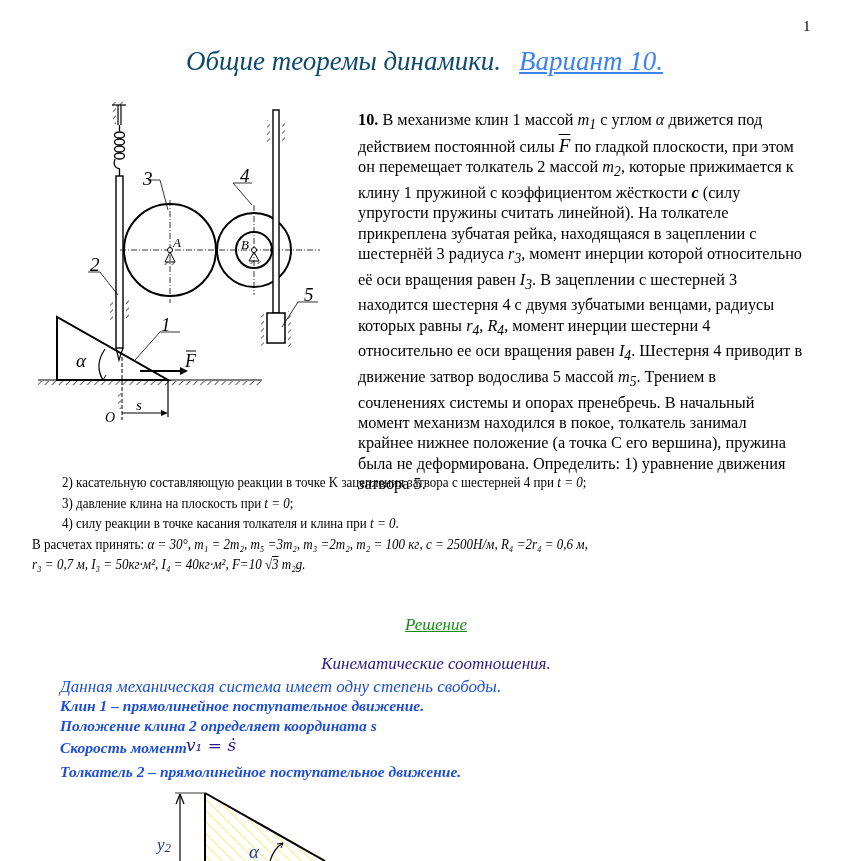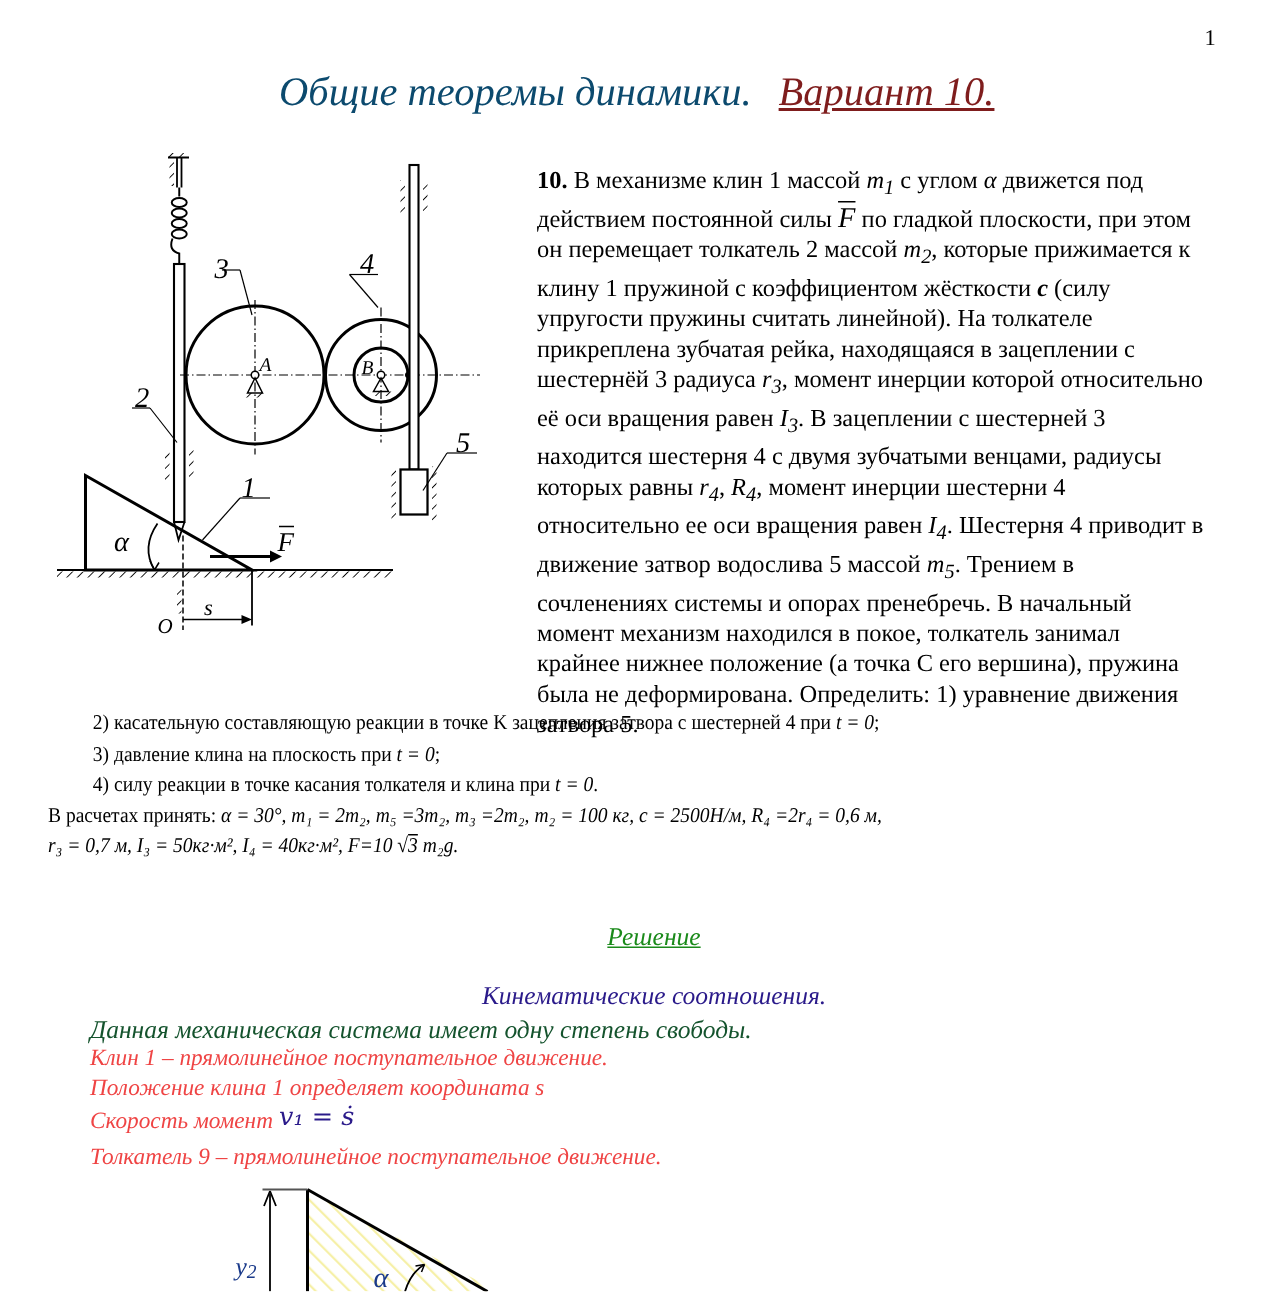--- a/index.html
+++ b/index.html
@@ -2,34 +2,34 @@
 <html><head>
 <meta charset="utf-8">
 <style>
   html, body { margin: 0; padding: 0; background: #ffffff; }
   body { width: 849px; height: 861px; position: relative; overflow: hidden;
          font-family: "Liberation Serif", serif; color: #000; }
   .abs { position: absolute; }
   .page-num { left: 803px; top: 18px; font-size: 15px; }
   .title { top: 46px; left: 0; width: 849px; text-align: center; font-size: 27px; font-style: italic; }
   .title .t1 { color: #0c4a6e; }
-  .title .t2 { color: #7f1d1d; text-decoration: underline; margin-left: 18px; }
+  .title .t2 { color: #3b82f6; text-decoration: underline; margin-left: 18px; }
   .task { left: 324px; top: 110px; width: 480px; font-size: 16.3px; line-height: 20.4px; }
   .task p { margin: 0; }
   .task .indent { padding-left: 34px; }
   .it { font-style: italic; }
   .items { left: 34px; top: 473px; width: 790px; font-size: 14px; line-height: 20.6px; }
   .items .li { padding-left: 30px; transform: scaleX(0.93); transform-origin: left; white-space: nowrap; }
   .items .given { transform: scaleX(0.93); transform-origin: left; white-space: nowrap; }
   .sol-title { top: 615px; left: 0; width: 872px; text-align: center; font-size: 17px; font-style: italic;
                color: #1a8a1a; text-decoration: underline; }
   .kin-title { top: 654px; left: 0; width: 872px; text-align: center; font-size: 17px; font-style: italic; color: #2a1a8a; }
   .sol { left: 60px; font-style: italic; font-size: 15.5px; }
-  .green { color: #14532d; font-size: 17px; }
-  .blue { color: #ef4444; }
+  .green { color: #1d4ed8; font-size: 17px; }
+  .blue { color: #1d4ed8; font-weight: bold; }
   .math { font-family: "DejaVu Serif", serif; font-style: italic; font-size: 17px; color: #2a1a8a; }
   svg text { font-family: "Liberation Serif", serif; font-style: italic; }
 </style>
 </head>
 <body>
 
 <div class="abs page-num">1</div>
 
 <div class="abs title">
   <span class="t1">Общие теоремы динамики.</span><span class="t2">Вариант 10.</span>
@@ -141,24 +141,24 @@
   <div class="li"><span>4) силу реакции в точке касания толкателя и клина при </span><span class="it">t = 0</span><span>.</span></div>
   <div class="given" style="margin-left:-2px;"><span>В расчетах принять: </span><span class="it">α = 30°, m₁ = 2m₂, m₅ =3m₂, m₃ =2m₂, m₂ = 100 кг, c = 2500Н/м, R₄ =2r₄ = 0,6 м,</span></div>
   <div class="given" style="margin-left:-2px;"><span class="it">r₃ = 0,7 м, I₃ = 50кг·м², I₄ = 40кг·м², F=10</span> <span>√</span><span class="it" style="text-decoration: overline;">3</span> <span class="it">m₂g.</span></div>
 </div>
 
 <div class="abs sol-title">Решение</div>
 <div class="abs kin-title">Кинематические соотношения.</div>
 
 <div class="abs sol green" style="top:677px;">Данная механическая система имеет одну степень свободы.</div>
 <div class="abs sol blue" style="top:697px;">Клин 1   – прямолинейное поступательное движение.</div>
-<div class="abs sol blue" style="top:717px;">Положение клина 1 определяет координата s</div>
+<div class="abs sol blue" style="top:717px;">Положение клина 2 определяет координата s</div>
 <div class="abs sol blue" style="top:739px;">Скорость момент</div>
 <div class="abs math" style="left:186px; top:735px;text-align:right;">v₁ = ṡ</div>
-<div class="abs sol blue" style="top:763px;">Толкатель 9   – прямолинейное поступательное движение.</div>
+<div class="abs sol blue" style="top:763px;">Толкатель 2   – прямолинейное поступательное движение.</div>
 
 <svg class="abs" style="left:140px; top:780px;" width="200" height="81" viewBox="0 0 200 81">
   <defs>
     <pattern id="yhatch" width="8" height="8" patternUnits="userSpaceOnUse" patternTransform="rotate(-45)">
       <line x1="0" y1="0" x2="0" y2="8" stroke="#f6f0a8" stroke-width="3"></line>
     </pattern>
   </defs>
   <path d="M65 13 L65 81 L190 81 L190 80 Z" fill="url(#yhatch)" stroke="none"></path>
   <line x1="65" y1="13" x2="65" y2="81" stroke="#000" stroke-width="2"></line>
   <line x1="65" y1="13" x2="185" y2="81" stroke="#000" stroke-width="2"></line>

